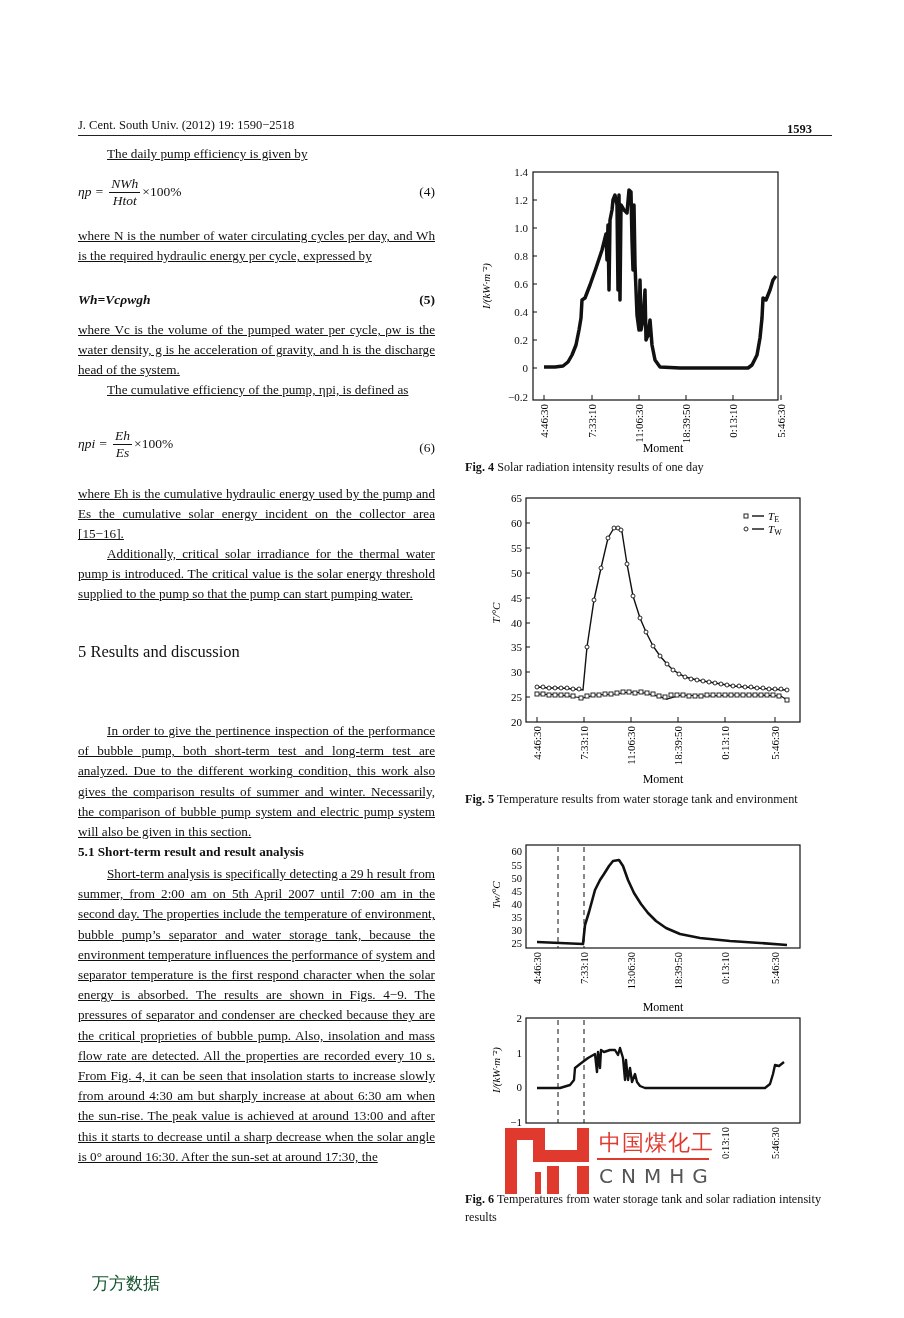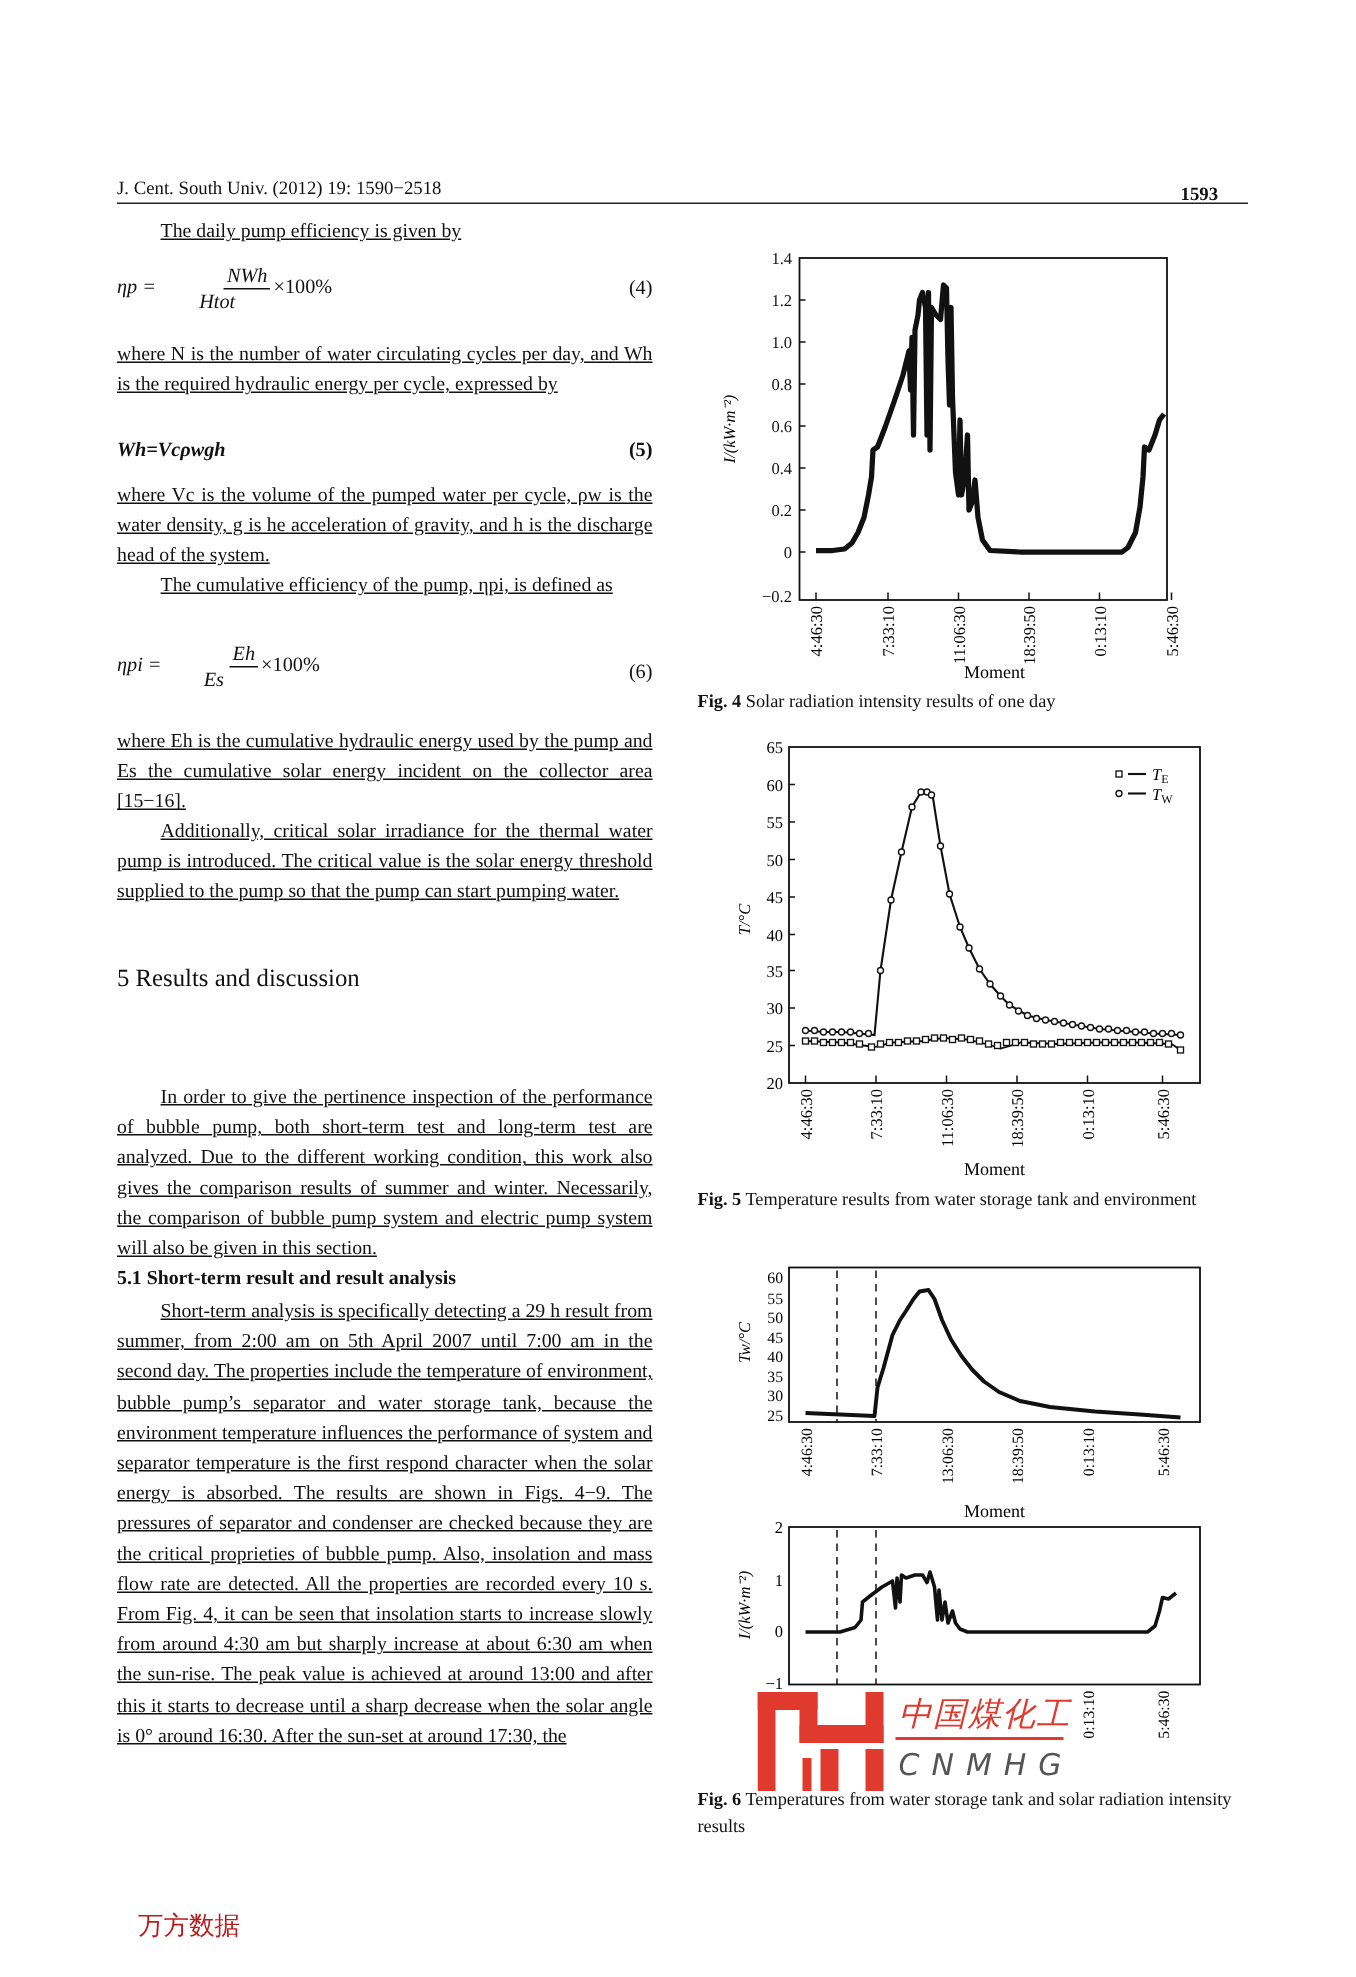--- a/index.html
+++ b/index.html
@@ -10,24 +10,24 @@
   .rule { left:78px; top:135px; width:754px; height:1px; background:#222; }
   .col { left:78px; width:357px; font-size:13.2px; line-height:20.2px; text-align:justify;text-decoration:underline; }
   .col p { margin:0; }
   .indent { text-indent:2.2em; }
   .eq { left:78px; width:357px; font-size:13.5px; font-style:italic; }
   .eqno { position:absolute; right:0; font-style:normal; }
   .h2 { left:78px; top:642px; font-size:16.5px; font-weight:normal; }
   .h3 { left:78px; top:844px; font-size:13.2px; font-weight:bold; }
   .cap { font-size:12.2px; }
   .cap b { font-weight:bold; }
-  .wf { left:92px; top:1272px; font-family:"DejaVu Sans", sans-serif; font-size:17px; color:#b91c1c; }
+  .wf { left:92px; top:1272px; font-family:"DejaVu Sans", sans-serif; font-size:17px; color:#14532d; }
   .frac { display:inline-block; vertical-align:middle; text-align:center; margin:0 2px; }
   .frac span { display:block; line-height:16px; }
-  .frac .num { border-bottom:1px solid #111; padding:0 2px;margin-left:40px; }
+  .frac .num { border-bottom:1px solid #111; padding:0 2px; }
   svg text { font-family:"Liberation Serif", serif; }
   .logo-txt { font-family:"DejaVu Sans", sans-serif; }
 </style>
 </head>
 <body>
 
 <div class="abs hdr">J. Cent. South Univ. (2012) 19: 1590−2518</div>
 <div class="abs pgno">1593</div>
 <div class="abs rule"></div>
 
@@ -328,21 +328,21 @@
     <line x1="558" y1="1020" x2="558" y2="1123" stroke="#111" stroke-dasharray="5,4"></line>
     <line x1="584" y1="1020" x2="584" y2="1123" stroke="#111" stroke-dasharray="5,4"></line>
     <path fill="none" stroke="#111" stroke-width="2.4" stroke-linejoin="round" d="M537,1088 L560,1088 L570,1085 L574,1080 L575,1068 L580,1064 L588,1058 L595,1054 L597,1072 L598,1052 L600,1068 L601,1050 L604,1052 L610,1050 L615,1050 L618,1055 L620,1048 L623,1058 L625,1080 L626,1060 L628,1080 L630,1068 L632,1082 L635,1074 L637,1082 L640,1086 L645,1088 L700,1088 L765,1088 L770,1084 L773,1074 L775,1065 L779,1066 L784,1062"></path>
     <g font-size="10.5">
       <text transform="translate(729,1127) rotate(-90)" text-anchor="end">0:13:10</text>
       <text transform="translate(779,1127) rotate(-90)" text-anchor="end">5:46:30</text>
     </g>
   </g>
 </svg>
 
-<div class="abs" style="left:505px;top:1128px;width:240px;height:70px;font-style:italic;">
+<div class="abs" style="left:505px;top:1128px;width:240px;height:70px;">
   <svg width="240" height="70">
     <g fill="#e03a2f">
       <rect x="0" y="0" width="12" height="66"></rect>
         <rect x="0" y="0" width="40" height="12"></rect>
       <rect x="28" y="0" width="12" height="34"></rect>
         <rect x="28" y="22" width="56" height="12"></rect>
       <rect x="72" y="0" width="12" height="34"></rect>
       <rect x="42" y="38" width="12" height="28"></rect>
         <rect x="72" y="38" width="12" height="28"></rect>
       <rect x="28" y="38" width="0" height="0"></rect>

